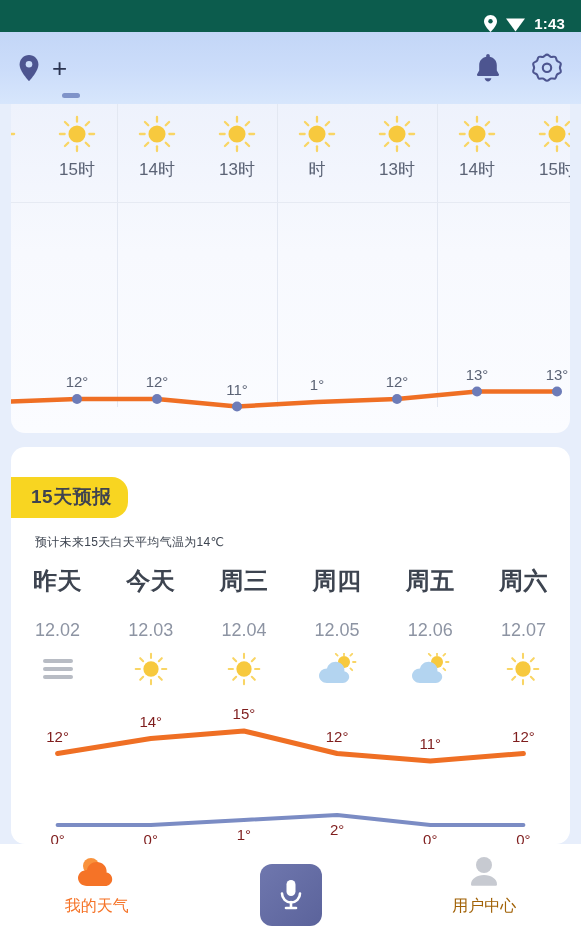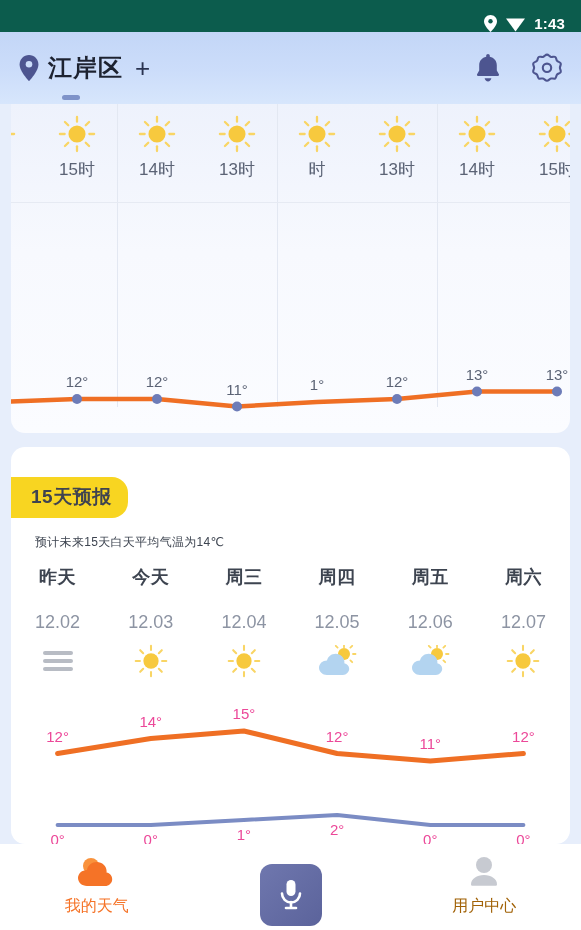--- a/index.html
+++ b/index.html
@@ -76,26 +76,26 @@
     font-size:19px; font-weight:bold;
     padding:7px 16px 8px 20px;
     border-radius:0 16px 16px 0;
     letter-spacing:.5px;
   }
   .daily-sub{
     margin:16px 0 0 24px; font-size:12px; color:#3d4450; letter-spacing:.3px;
   }
   .day-head{ display:flex; margin-top:14px; }
   .day-col{ flex:1; display:flex; flex-direction:column; align-items:center; }
-  .day-name{ font-size:18px; color:#3d4450; font-weight:bold; letter-spacing:.5px;}
+  .day-name{ font-size:24px; color:#3d4450; font-weight:bold; letter-spacing:.5px;}
   .day-date{ font-size:18px; color:#8d94a3; margin-top:23px; }
   .day-icon{ margin-top:10px; height:36px; display:flex; align-items:center; }
   .d-svg{ position:absolute; left:0; top:252px; }
   .d-label{
-    position:absolute; font-size:15px; color:#ec4899; transform:translateX(-50%);
+    position:absolute; font-size:15px; color:#7f1d1d; transform:translateX(-50%);
   }
 
   
   .bottomnav{
     position:absolute; left:0; right:0; bottom:0; height:86px;
     background:#ffffff; display:flex; align-items:flex-start;
   }
   .nav-item{
     flex:1; display:flex; flex-direction:column; align-items:center;
     padding-top:12px; gap:6px;
@@ -123,21 +123,20 @@
   </svg>
   <span class="clock">1:43</span>
 </div>
 
 <div class="header">
   <div class="header-left">
     <svg width="22" height="28" viewBox="0 0 22 28">
       <path d="M11 1C5.8 1 1.6 5.2 1.6 10.4 1.6 17.4 11 27 11 27s9.4-9.6 9.4-16.6C20.4 5.2 16.2 1 11 1z" fill="#4d5590"></path>
       <circle cx="11" cy="10.2" r="3.3" fill="#ccddfa"></circle>
     </svg>
-    <span class="city-name">江岸区</span>
     <span class="plus">+</span>
     <span class="page-dash"></span>
   </div>
   <div class="header-right">
     <svg width="30" height="32" viewBox="0 0 30 32">
       <path d="M15 2c-1 0-1.8.8-1.8 1.8v1C9 5.6 6.2 9 6.2 13.2v5.3l-2.1 3.8c-.4.8.1 1.7 1 1.7h19.8c.9 0 1.4-.9 1-1.7l-2.1-3.8v-5.3C23.8 9 21 5.6 16.8 4.8v-1C16.8 2.8 16 2 15 2z" fill="#4d5590"></path>
       <path d="M11.6 26.3c.4 1.9 1.8 3.2 3.4 3.2s3-1.3 3.4-3.2z" fill="#4d5590"></path>
     </svg>
     <svg width="32" height="32" viewBox="0 0 32 32">
       <path d="M16 2.6c1.6 0 2.5 1.9 4 2.3 1.5.4 3.1-.8 4.3.1 1.2.9.8 2.8 1.8 3.9 1 1.1 3 1 3.6 2.4.6 1.4-.8 2.8-.8 4.4s1.4 3 .8 4.4c-.6 1.4-2.6 1.3-3.6 2.4-1 1.1-.6 3-1.8 3.9-1.2.9-2.8-.3-4.3.1-1.5.4-2.4 2.3-4 2.3s-2.5-1.9-4-2.3c-1.5-.4-3.1.8-4.3-.1-1.2-.9-.8-2.8-1.8-3.9-1-1.1-3-1-3.6-2.4-.6-1.4.8-2.8.8-4.4s-1.4-3-.8-4.4c.6-1.4 2.6-1.3 3.6-2.4 1-1.1.6-3 1.8-3.9 1.2-.9 2.8.3 4.3-.1 1.5-.4 2.4-2.3 4-2.3z" fill="none" stroke="#4d5590" stroke-width="2.1"></path>

